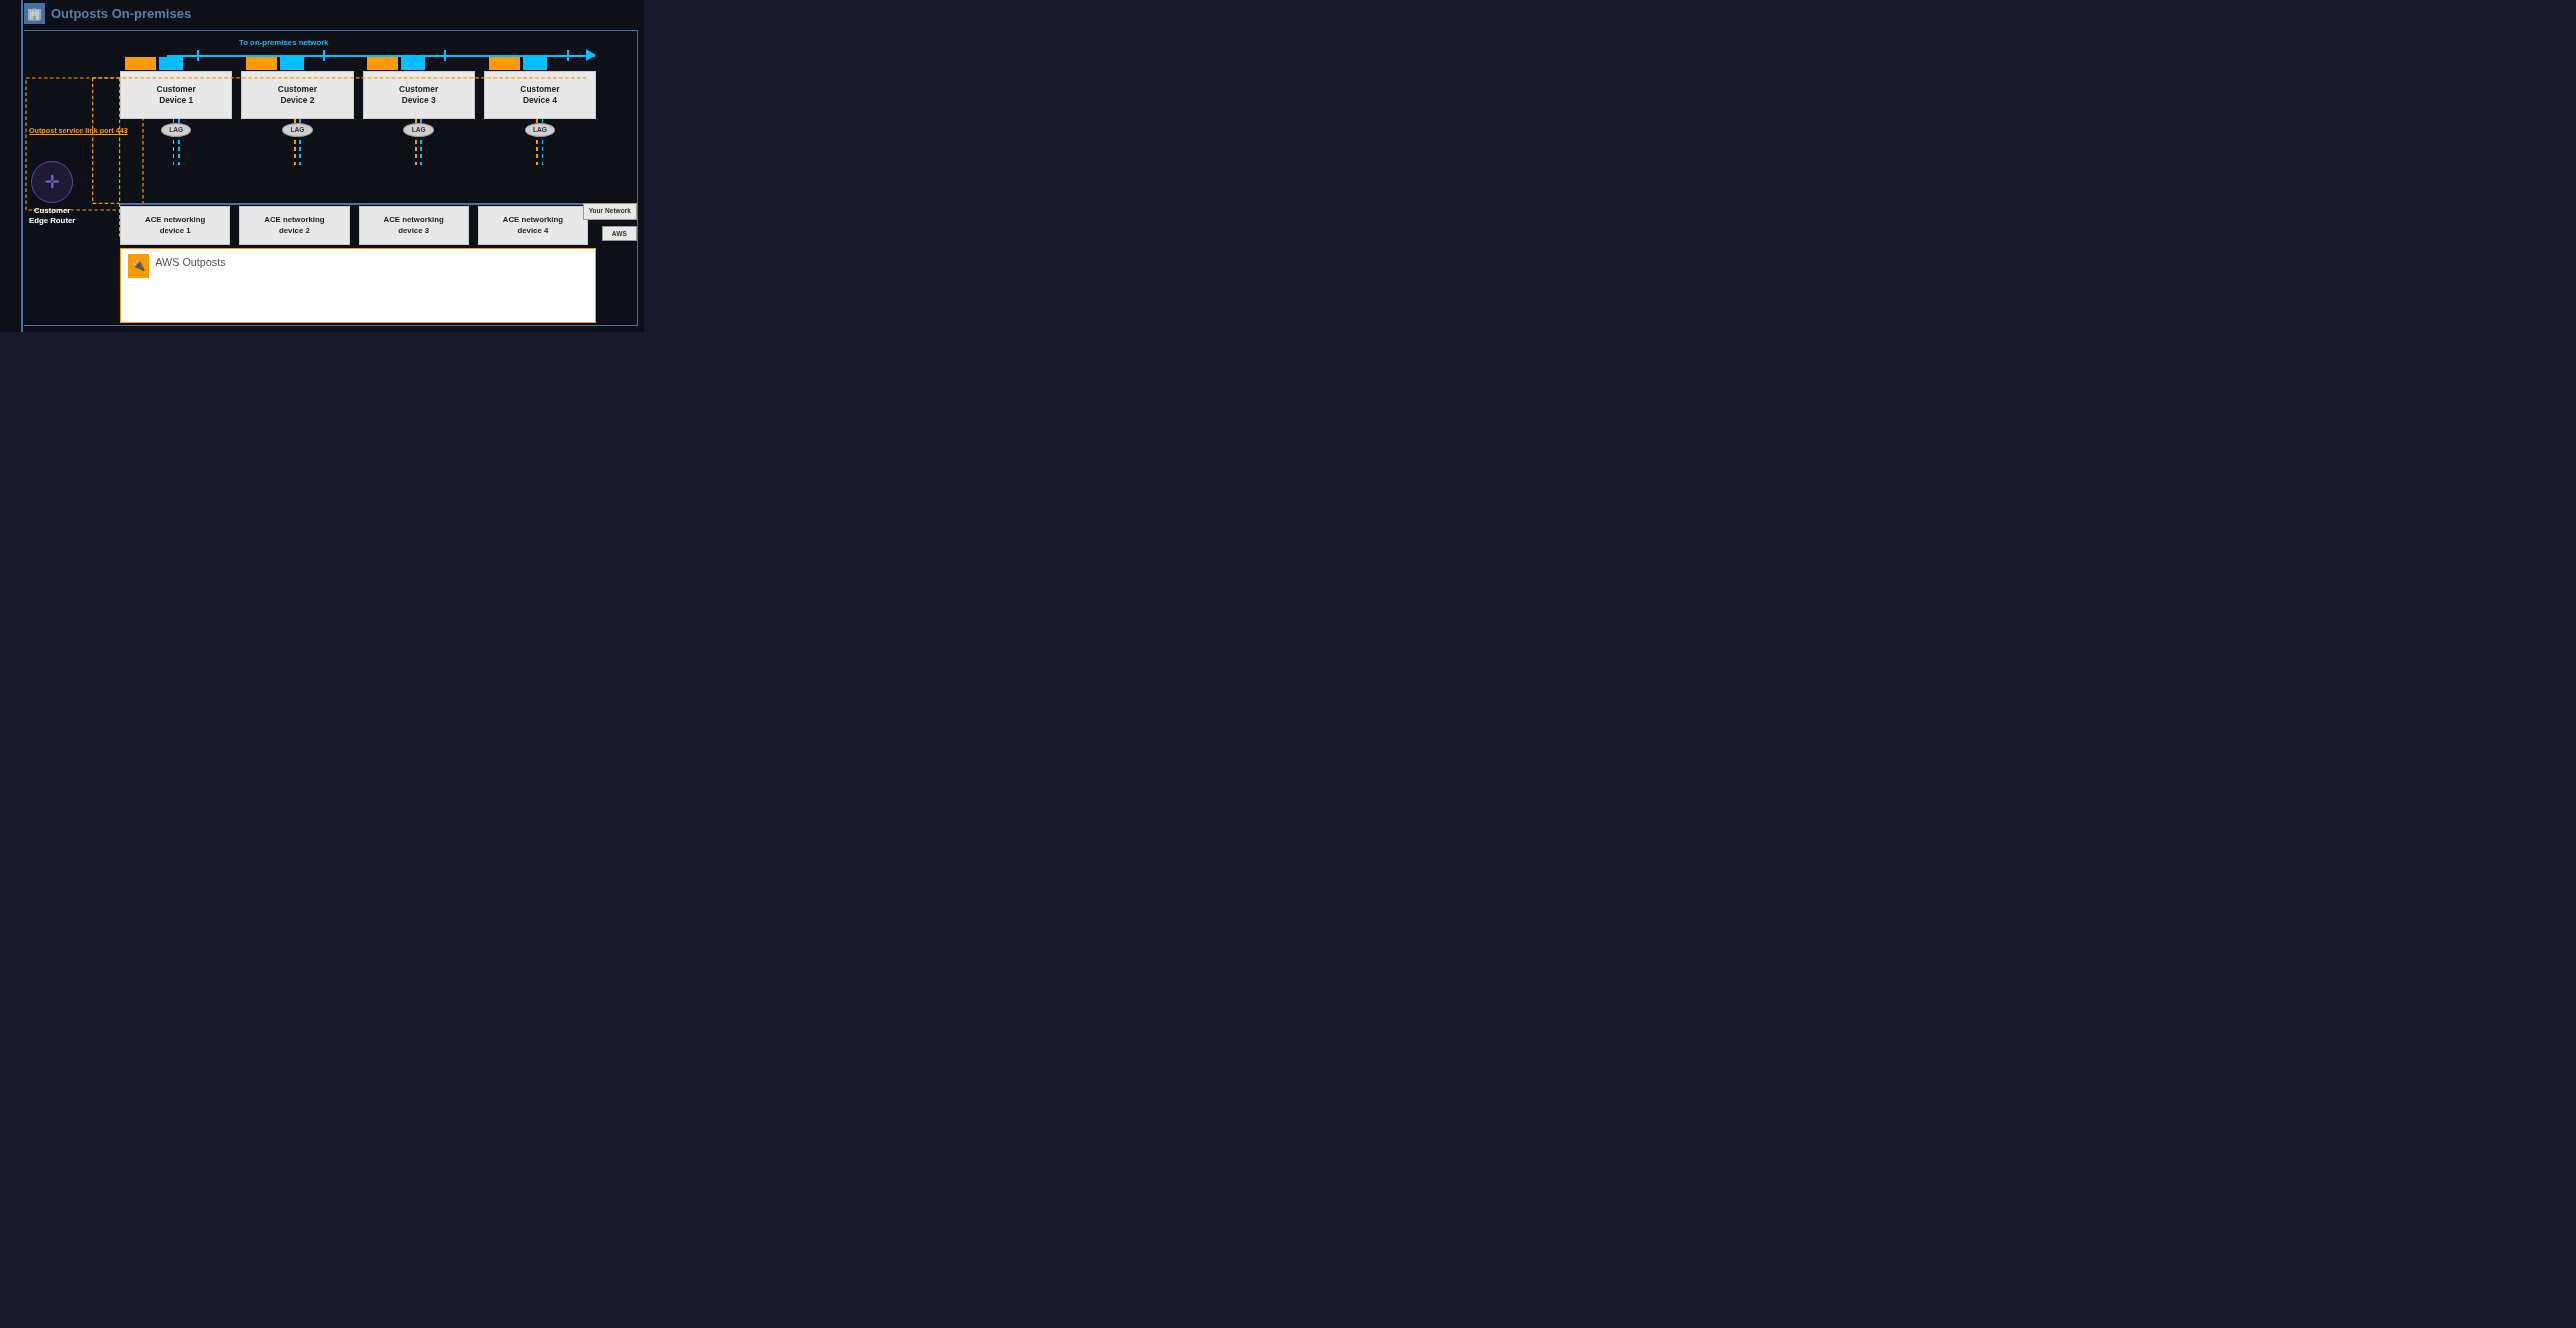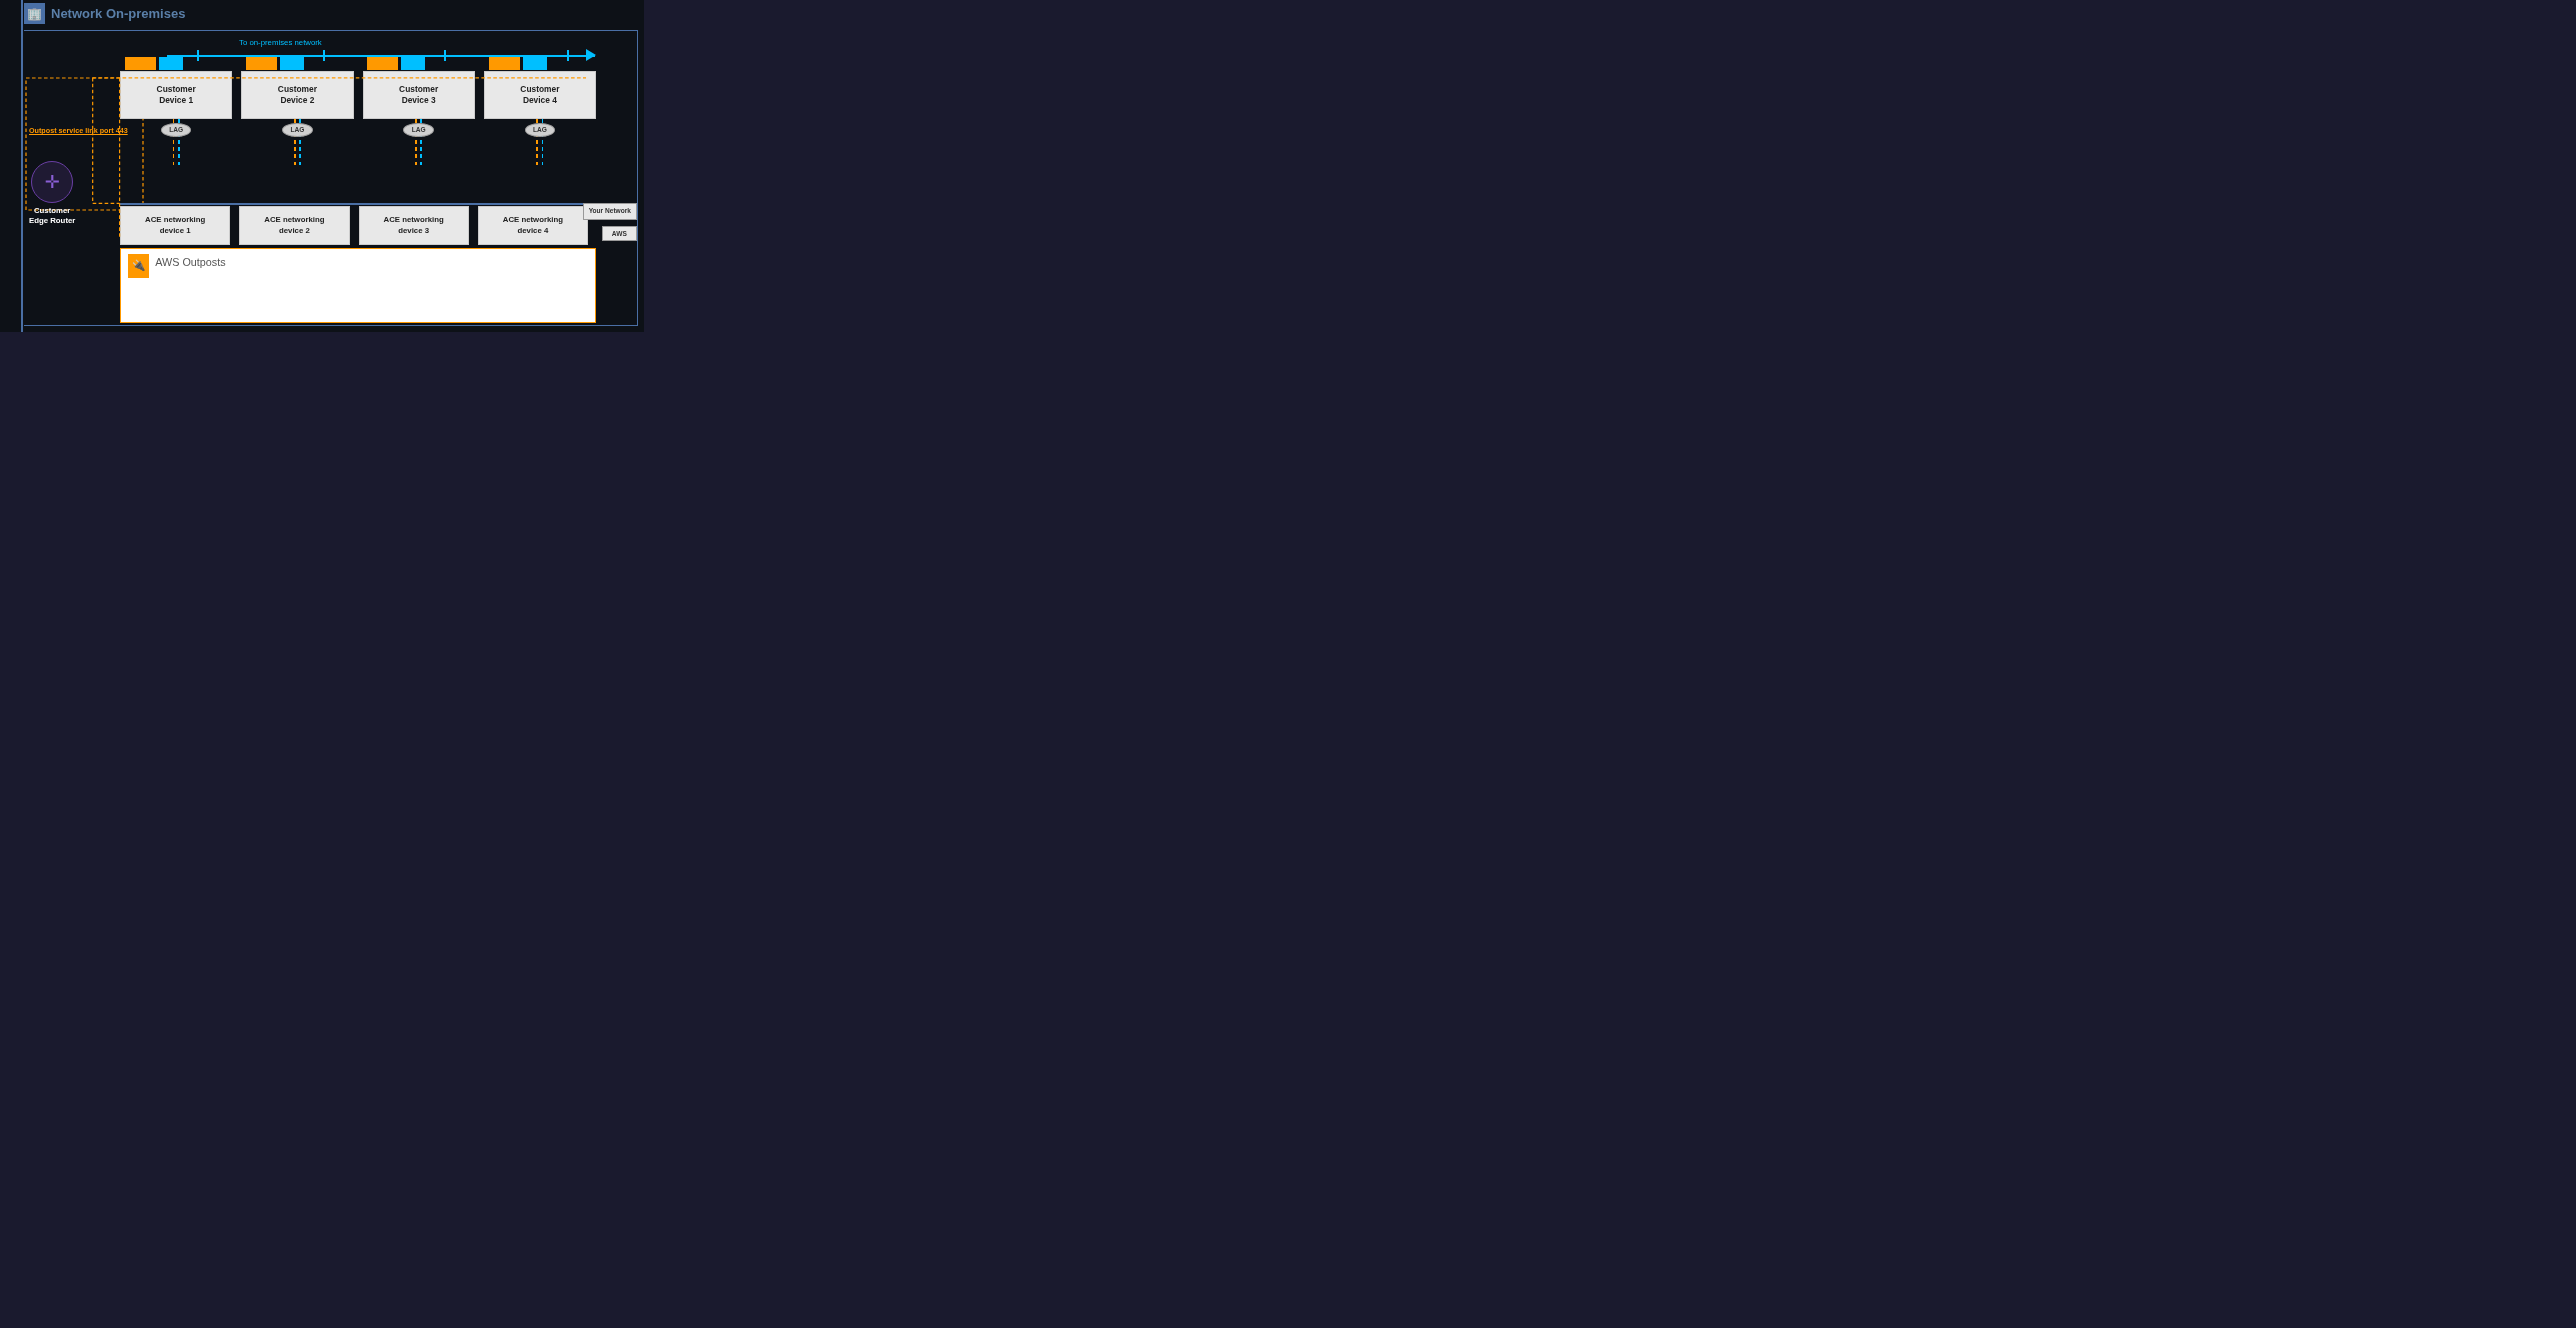--- a/index.html
+++ b/index.html
@@ -64,21 +64,21 @@
       left: 24px;
       right: 6px;
       bottom: 6px;
       border: 1.2px solid #4a6fa5;
       border-left: none;
     }
 
     .onpremises-label {
       color: #00bfff;
       font-size: 7.8px;
-      font-weight: normal;
+      font-weight: bold;
       margin-left: 72px;
       margin-bottom: 1.8px;
     }
 
     .onpremises-arrow {
       position: relative;
       height: 12px;
     }
 
     .arrow-line {
@@ -359,21 +359,21 @@
   </style>
 </head>
 <body>
 
 <div class="diagram-container">
 
   <div class="left-sidebar"></div>
 
   <div class="customer-onpremises-header">
     <div class="building-icon">🏢</div>
-    <div class="header-title">Network On-premises</div>
+    <div class="header-title">Outposts On-premises</div>
   </div>
 
   <div class="main-content-border"></div>
 
   <div style="position:absolute; top:38px; left:167px; right:49px;">
     <div class="onpremises-label">To on-premises network</div>
     <div class="onpremises-arrow">
       <div class="arrow-line"></div>
       <div class="arrow-head"></div>
     </div>

